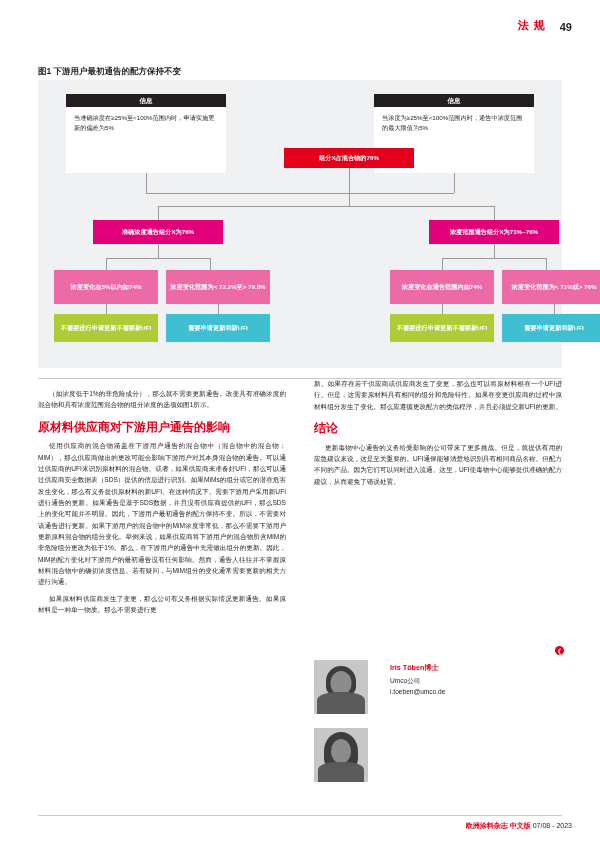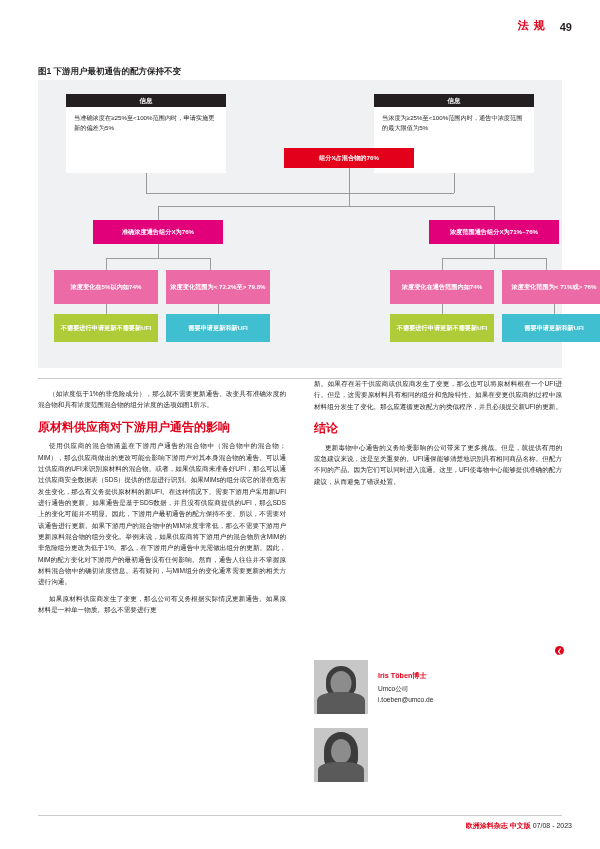--- a/index.html
+++ b/index.html
@@ -74,21 +74,21 @@
   }
   .col p { margin:0 0 5px 0; }
   .col p.indent { text-indent:11px; }
   .subhead {
     color:#e2001a; font-weight:bold; font-size:12px; margin:9px 0 5px 0;
     line-height:1.3;
   }
 
   
   .authors { position:absolute; left:314px; top:660px; width:250px; }
-  .author { display:flex; gap:10px; margin-bottom:14px; align-items:center; }
+  .author { display:flex; gap:22px; margin-bottom:14px; align-items:flex-start; }
   .portrait {
     width:54px; height:54px; flex:0 0 54px;
     background:#d8d8d8; overflow:hidden; position:relative;
     filter:grayscale(100%);
   }
   .portrait .head {
     position:absolute; left:50%; transform:translateX(-50%);
     background:#8c8c8c; border-radius:50% 50% 46% 46%;
   }
   .portrait .hair {

